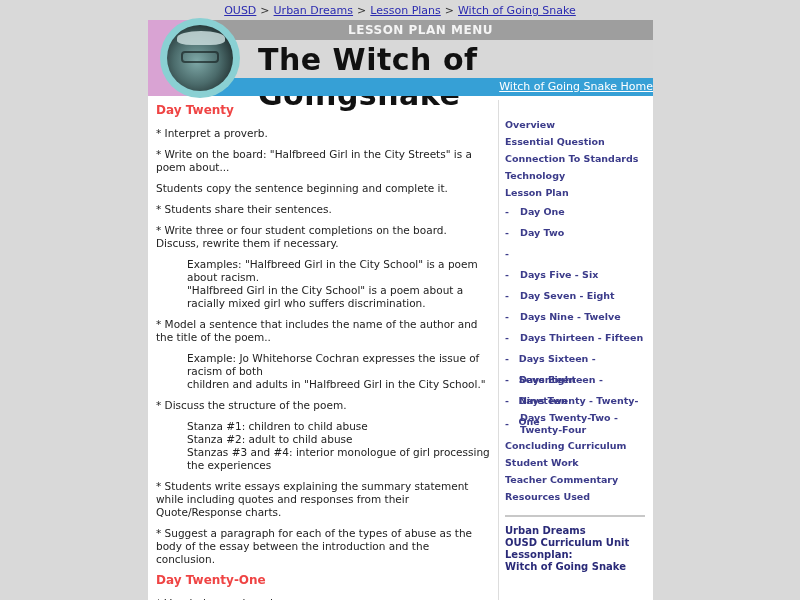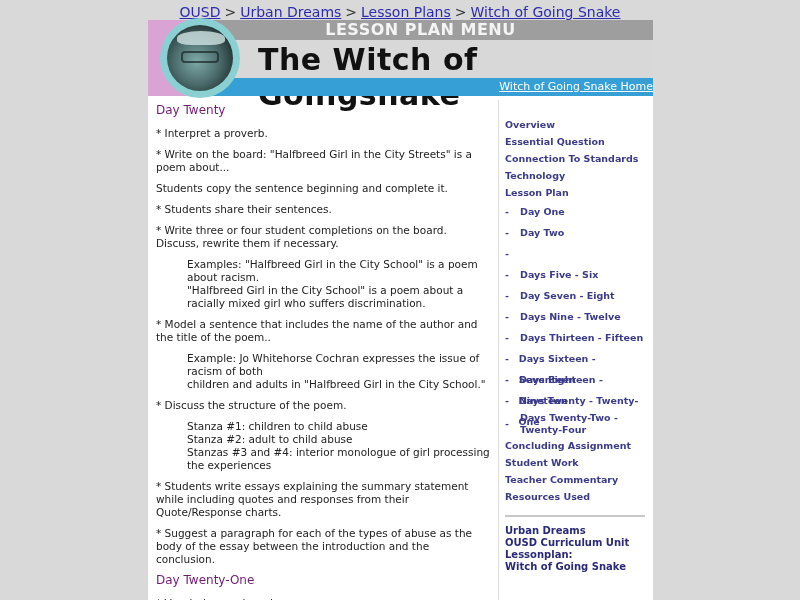--- a/index.html
+++ b/index.html
@@ -5,36 +5,36 @@
     html, body { margin:0; padding:0; }
     body {
       width:800px; height:600px; overflow:hidden;
       background:#d9d9d9;
       font-family:"DejaVu Sans", sans-serif;
       color:#222;
       position:relative;
     }
     .crumbs {
       position:absolute; top:4px; left:0; width:800px;
-      text-align:center; font-size:14px; color:#333;
+      text-align:center; font-size:11px; color:#333;
     }
     .crumbs a { color:#2b2bb0; text-decoration:underline; }
     .crumbs .sep { margin:0 4px; }
     .page {
       position:absolute; left:148px; top:20px; width:505px; height:580px;
       background:#fff;
     }
     .banner {
       position:absolute; left:0; top:0; width:505px; height:76px;
       background:#d8d8d8;
     }
     .banner .pink { position:absolute; left:0; top:0; width:40px; height:76px; background:#d9a3d3; }
     .banner .menu-bar {
       position:absolute; left:40px; top:0; width:465px; height:20px;
-      background:#9e9e9e; color:#f4f4f4; font-size:16px; font-weight:bold;
+      background:#9e9e9e; color:#f4f4f4; font-size:12px; font-weight:bold;
       text-align:center; line-height:20px; letter-spacing:0.5px;
     }
     .banner .title {
       position:absolute; left:110px; top:22px;
       font-family:"DejaVu Sans", sans-serif; font-weight:bold;
       font-size:30px; color:#111; letter-spacing:0.5px;
     }
     .banner .home-bar {
       position:absolute; left:40px; top:58px; width:465px; height:18px;
       background:#36a0d6; text-align:right; line-height:18px; font-size:11px;
@@ -55,21 +55,21 @@
       border-radius:50% 50% 30% 30%; background:#c9dcdc; opacity:0.85;
     }
     .avatar .face::after {
       content:""; position:absolute; left:14px; top:26px; width:34px; height:8px;
       border:2px solid #1a2525; border-radius:4px; opacity:0.7;
     }
     .content {
       position:absolute; left:8px; top:84px; width:335px;
       font-size:10.5px; line-height:13px;
     }
-    .content h2 { font-size:12px; font-weight:normal; margin:0 0 10px 0; color:#701a75; }
+    .content h2 { font-size:12px; font-weight:bold; margin:0 0 10px 0; color:#ef4444; }
     .content p { margin:0 0 8px 0; }
     .content .indent { margin:0 0 8px 31px; }
     .divider-v {
       position:absolute; left:350px; top:80px; width:1px; height:500px; background:#ddd;
     }
     .sidebar {
       position:absolute; left:357px; top:96px; width:140px;
       font-size:9.5px; font-weight:bold; color:#3b3b8a;
     }
     .sidebar .item { display:block; height:17px; line-height:17px; color:#3b3b8a; text-decoration:none; }
@@ -176,21 +176,21 @@
       </div>
     <div class="sub">
         <span class="dash">-</span>
         <a href="#">Days Twenty - Twenty-One</a>
       </div>
     <div class="sub two">
         <span class="dash">-</span>
         <a href="#" style="width:120px">Days Twenty-Two - Twenty-Four</a>
       </div>
 
-    <a class="item" href="#">Concluding Assignment</a>
+    <a class="item" href="#">Concluding Curriculum</a>
     <a class="item" href="#">Student Work</a>
     <a class="item" href="#">Teacher Commentary</a>
     <a class="item" href="#">Resources Used</a>
 
     <hr>
 
     <div class="footer">
       <div>Urban Dreams</div>
       <div>OUSD Curriculum Unit</div>
       <div>Lessonplan:</div>

